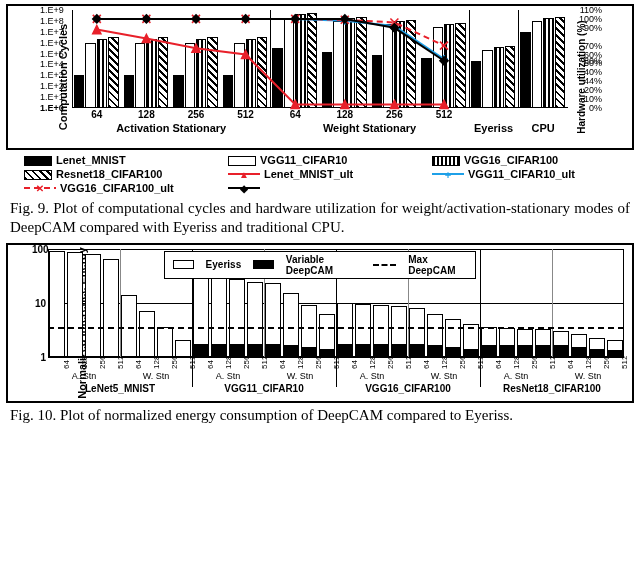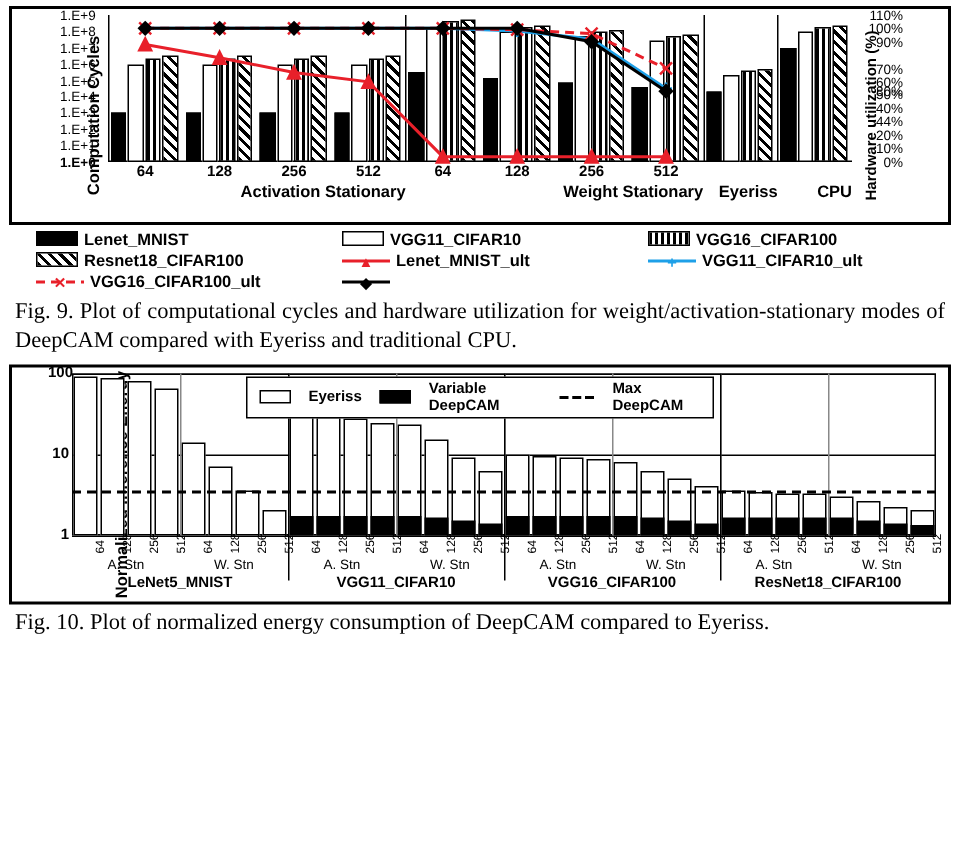--- a/index.html
+++ b/index.html
@@ -10,30 +10,30 @@
 #chart10{height:160px;margin-top:6px}
 .caption{font-size:15px;line-height:1.25;padding:3px 4px 0 4px;text-align:justify}
 
 .plotarea{position:absolute}
 .ylab{position:absolute;left:2px;top:50%;transform:translateY(-50%) rotate(-90deg);transform-origin:center;font:11px Arial,Helvetica,sans-serif;font-weight:700;white-space:nowrap}
 .ylab2{position:absolute;right:-6px;top:50%;transform:translateY(-50%) rotate(-90deg);transform-origin:center;font:10px Arial,Helvetica,sans-serif;font-weight:700;white-space:nowrap}
 .xlabel-top{position:absolute;bottom:2px;left:0;right:0;text-align:center;font:bold 11px Arial}
 .logtick{position:absolute;left:32px;font:9px Arial;transform:translateY(-50%)}
 .pct-tick{position:absolute;right:30px;font:9px Arial;transform:translateY(-50%);text-align:right;width:30px}
 .subcat{position:absolute;font:bold 10px Arial;text-align:center}
-.bigcat{position:absolute;font:bold 11px Arial;text-align:right}
+.bigcat{position:absolute;font:bold 11px Arial;text-align:center}
 .bar{position:absolute;bottom:0;border:1px solid #000}
 .bar.lenet{background:#000}
 .bar.vgg11{background:#fff}
 .bar.vgg16{background:repeating-linear-gradient(90deg,#000 0 2px,#fff 2px 4px)}
 .bar.res18{background:repeating-linear-gradient(45deg,#000 0 2px,#fff 2px 5px)}
 svg.overlay{position:absolute;left:0;top:0;width:100%;height:100%;pointer-events:none}
 
 .legend9{display:grid;grid-template-columns:1fr 1fr 1fr;padding:4px 6px 2px 18px;font:bold 11px Arial;gap:2px 8px}
-.legitem{display:flex;align-items:flex-start;gap:4px;white-space:nowrap}
+.legitem{display:flex;align-items:flex-end;gap:4px;white-space:nowrap}
 .swatch{width:28px;height:10px;border:1px solid #000;flex-shrink:0}
 .sw-lenet{background:#000}
 .sw-vgg11{background:#fff}
 .sw-vgg16{background:repeating-linear-gradient(90deg,#000 0 2px,#fff 2px 4px)}
 .sw-res18{background:repeating-linear-gradient(45deg,#000 0 2px,#fff 2px 5px)}
 .lineswatch{width:32px;height:12px;flex-shrink:0}
 
 .c10-plot{position:absolute;left:40px;right:8px;top:4px;bottom:44px;border:1px solid #000}
 .c10-ylab{position:absolute;left:-2px;top:50%;transform:translateY(-50%) rotate(-90deg);font:bold 11px Arial;white-space:nowrap}
 .c10-tick{position:absolute;left:24px;font:10px Arial;transform:translateY(-50%);text-align:right;width:14px;font-weight:700}

